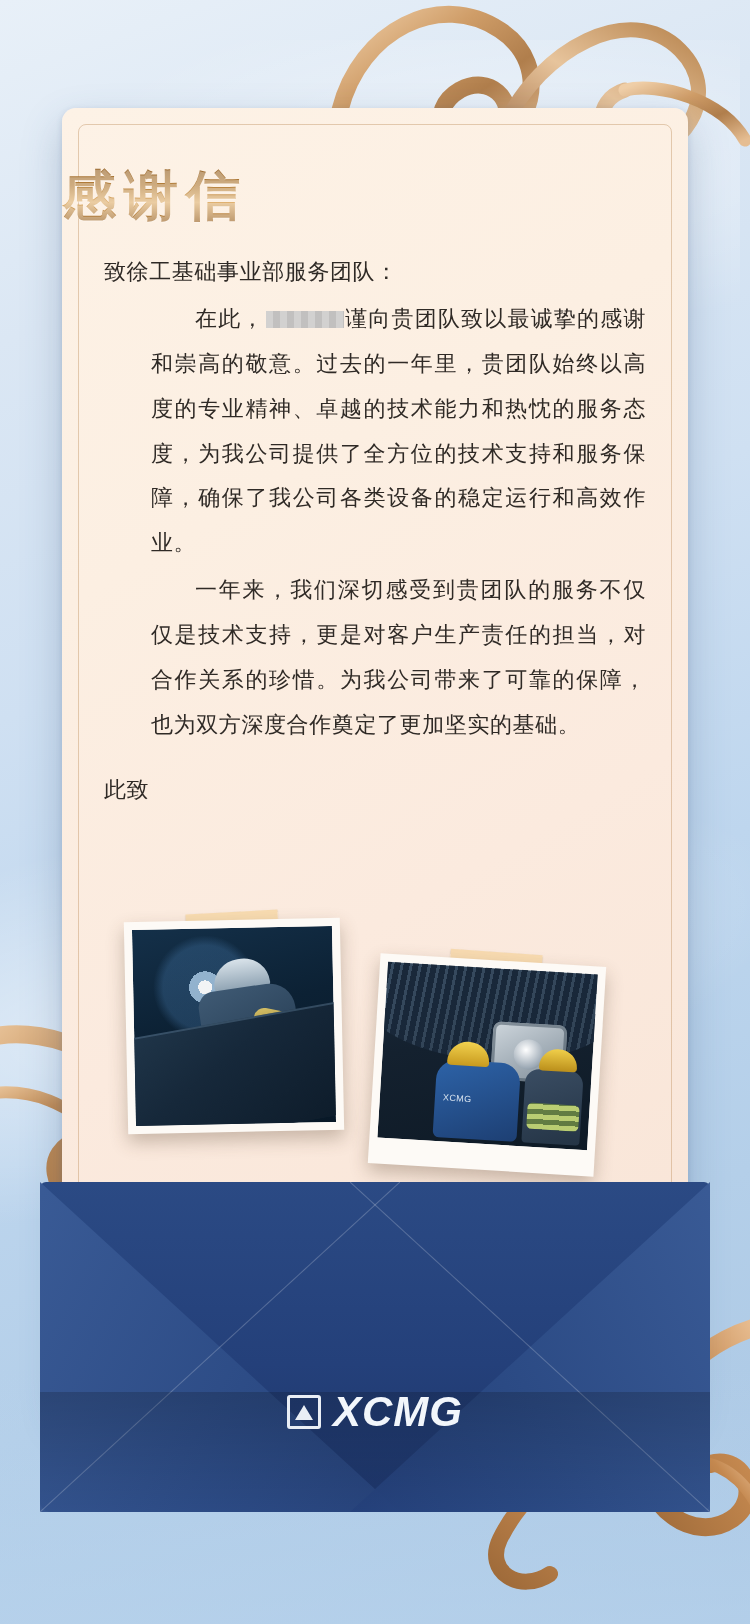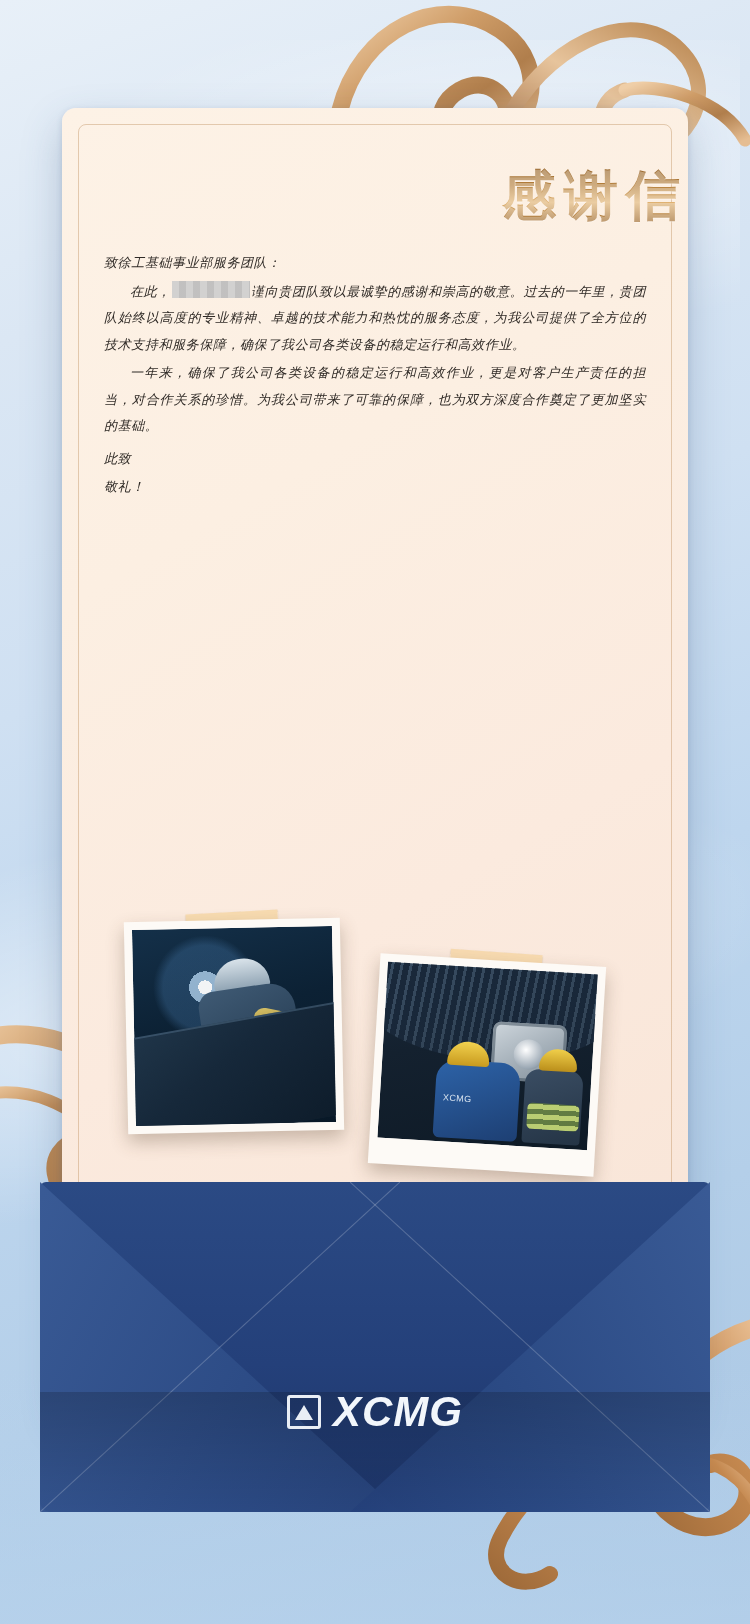--- a/index.html
+++ b/index.html
@@ -44,46 +44,45 @@
   }
   .letter-inner-border {
     position: absolute; left: 16px; top: 16px; right: 16px; bottom: 16px;
     border: 1px solid rgba(196,150,104,0.45);
     border-radius: 8px;
     pointer-events: none;
   }
 
   .letter-title {
     position: absolute; left: 0; right: 0; top: 52px;
-    text-align: right;
+    text-align: left;
     font-size: 54px;
     letter-spacing: 8px;
     font-weight: bold;
     background: linear-gradient(180deg, #8a5a22 0%, #b5803c 35%, #e0b271 58%, #a36c2b 82%, #7d4d1b 100%);
     -webkit-background-clip: text;
     background-clip: text;
     color: transparent;
     text-shadow: 0 1px 0 rgba(255,255,255,0.35);
     font-family: "Liberation Serif", "DejaVu Serif", serif;
   }
 
   .letter-body {
     position: absolute;
     left: 42px; right: 42px; top: 142px;
     color: #2f2a26;
-    font-size: 13px;
+    font-size: 22px;
     line-height: 2.04;
     letter-spacing: 0.6px;
     text-align: justify;
-    font-style: italic;
   }
   .letter-body p { margin-bottom: 2px; }
   .salutation { margin-bottom: 6px; }
-  .indent { text-indent: 2em; }
-  .closing { margin-top: 6px; }
+  .indent { text-indent: 2em; margin-left: 47px; }
+  .closing { margin-top: 20px; }
   .closing2 { margin-top: 2px; }
 
   .redacted {
     display: inline-block;
     width: 78px; height: 17px;
     vertical-align: -2px;
     background:
       repeating-linear-gradient(90deg,#cfcfcf 0 7px,#bdbdbd 7px 14px),
       #c8c8c8;
     opacity: .92;
@@ -324,25 +323,24 @@
   <div class="letter-title">感谢信</div>
 
   <div class="letter-body">
     <p class="salutation">致徐工基础事业部服务团队：</p>
 
     <p class="indent">
       <span>在此，</span><span class="redacted"></span><span>谨向贵团队致以最诚挚的感谢和崇高的敬意。过去的一年里，贵团队始终以高度的专业精神、卓越的技术能力和热忱的服务态度，为我公司提供了全方位的技术支持和服务保障，确保了我公司各类设备的稳定运行和高效作业。</span>
     </p>
 
 
-    <p class="indent">一年来，确保了我公司各类设备的稳定运行和高效作业，更是对客户生产责任的担当，对合作关系的珍惜。为我公司带来了可靠的保障，也为双方深度合作奠定了更加坚实的基础。</p>
+    <p class="indent">一年来，我们深切感受到贵团队的服务不仅仅是技术支持，更是对客户生产责任的担当，对合作关系的珍惜。为我公司带来了可靠的保障，也为双方深度合作奠定了更加坚实的基础。</p>
 
 
     <p class="closing">此致</p>
-    <p class="closing2">敬礼！</p>
   </div>
 
   <div class="photos">
     <div class="tape t1"></div>
     <div class="tape t2"></div>
 
     <div class="polaroid left">
       <div class="frame">
         <div class="photo-1">
           <div class="p1-helmet"></div>

